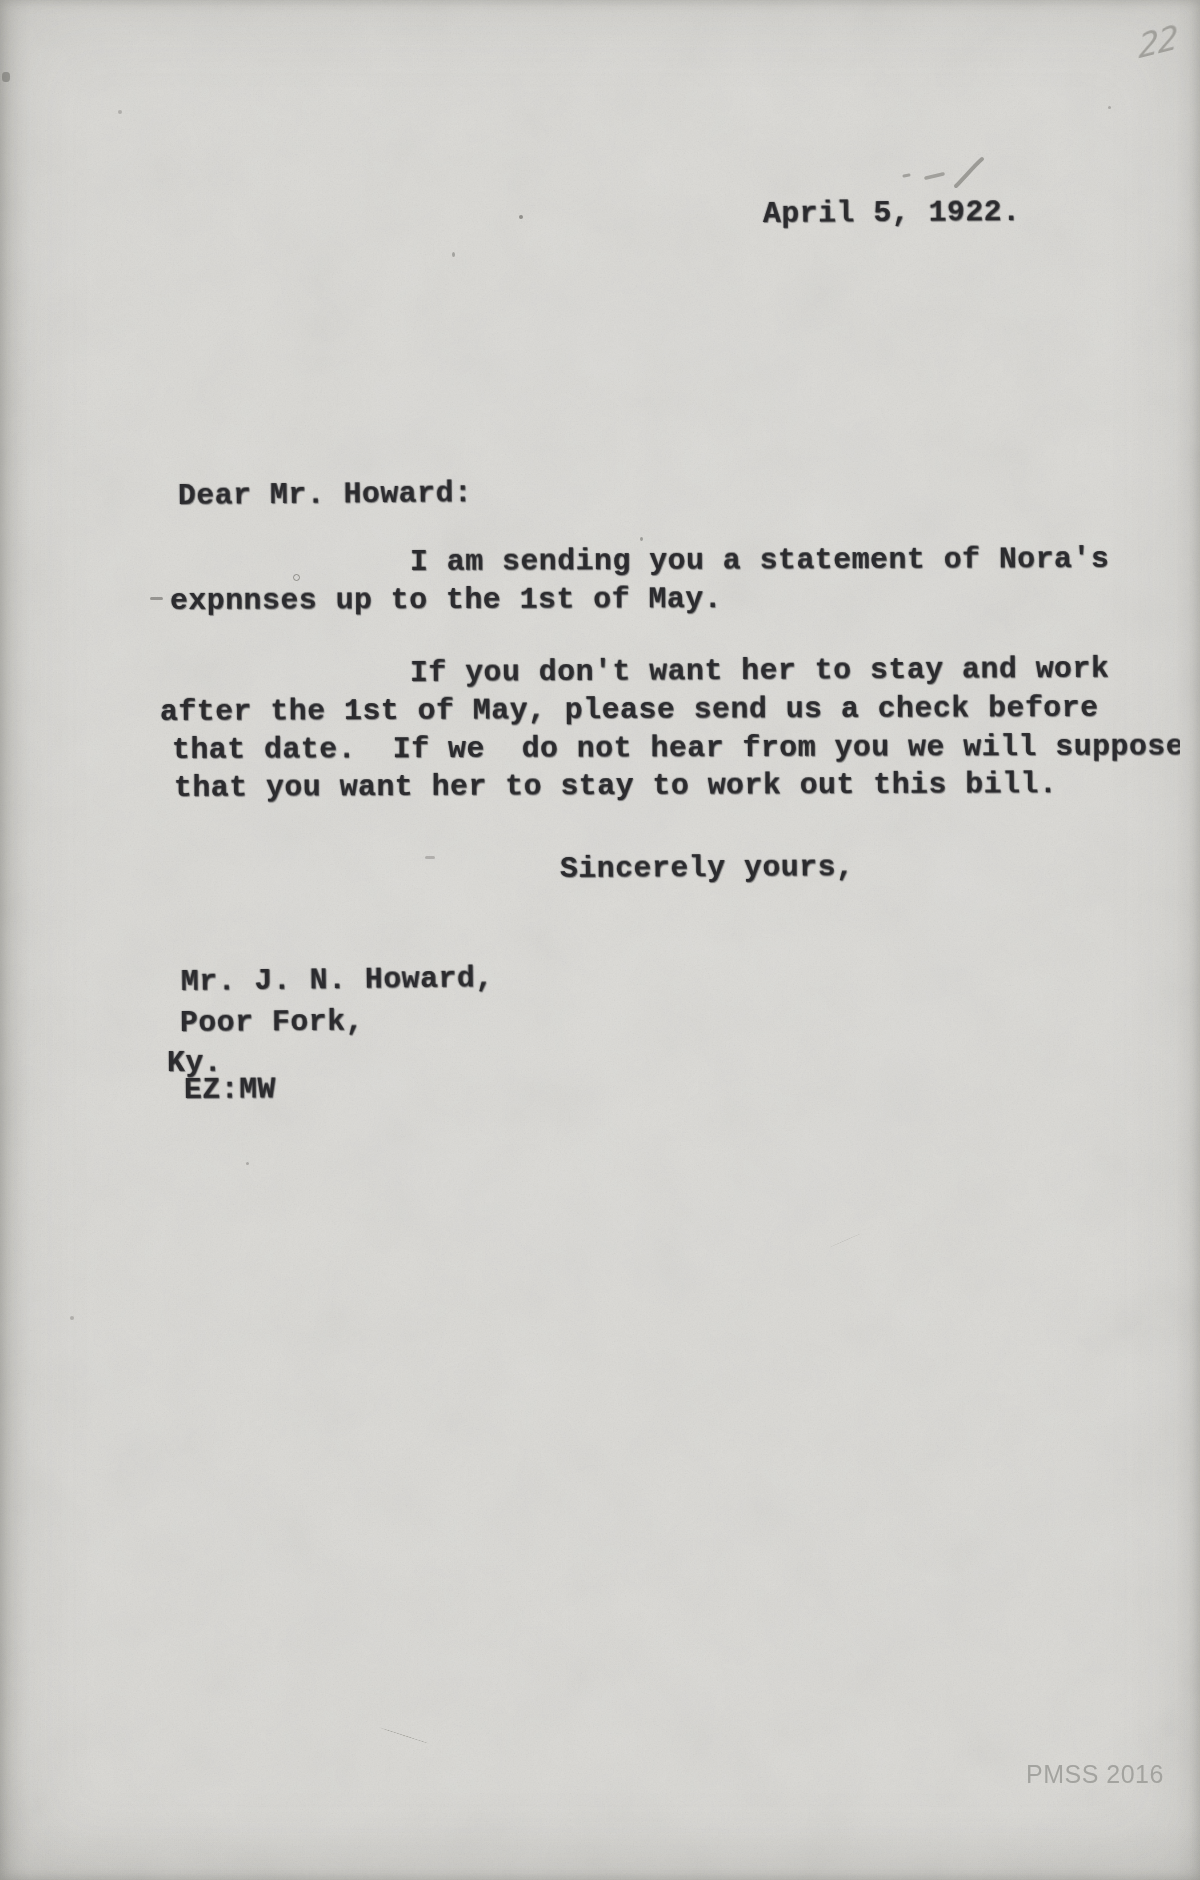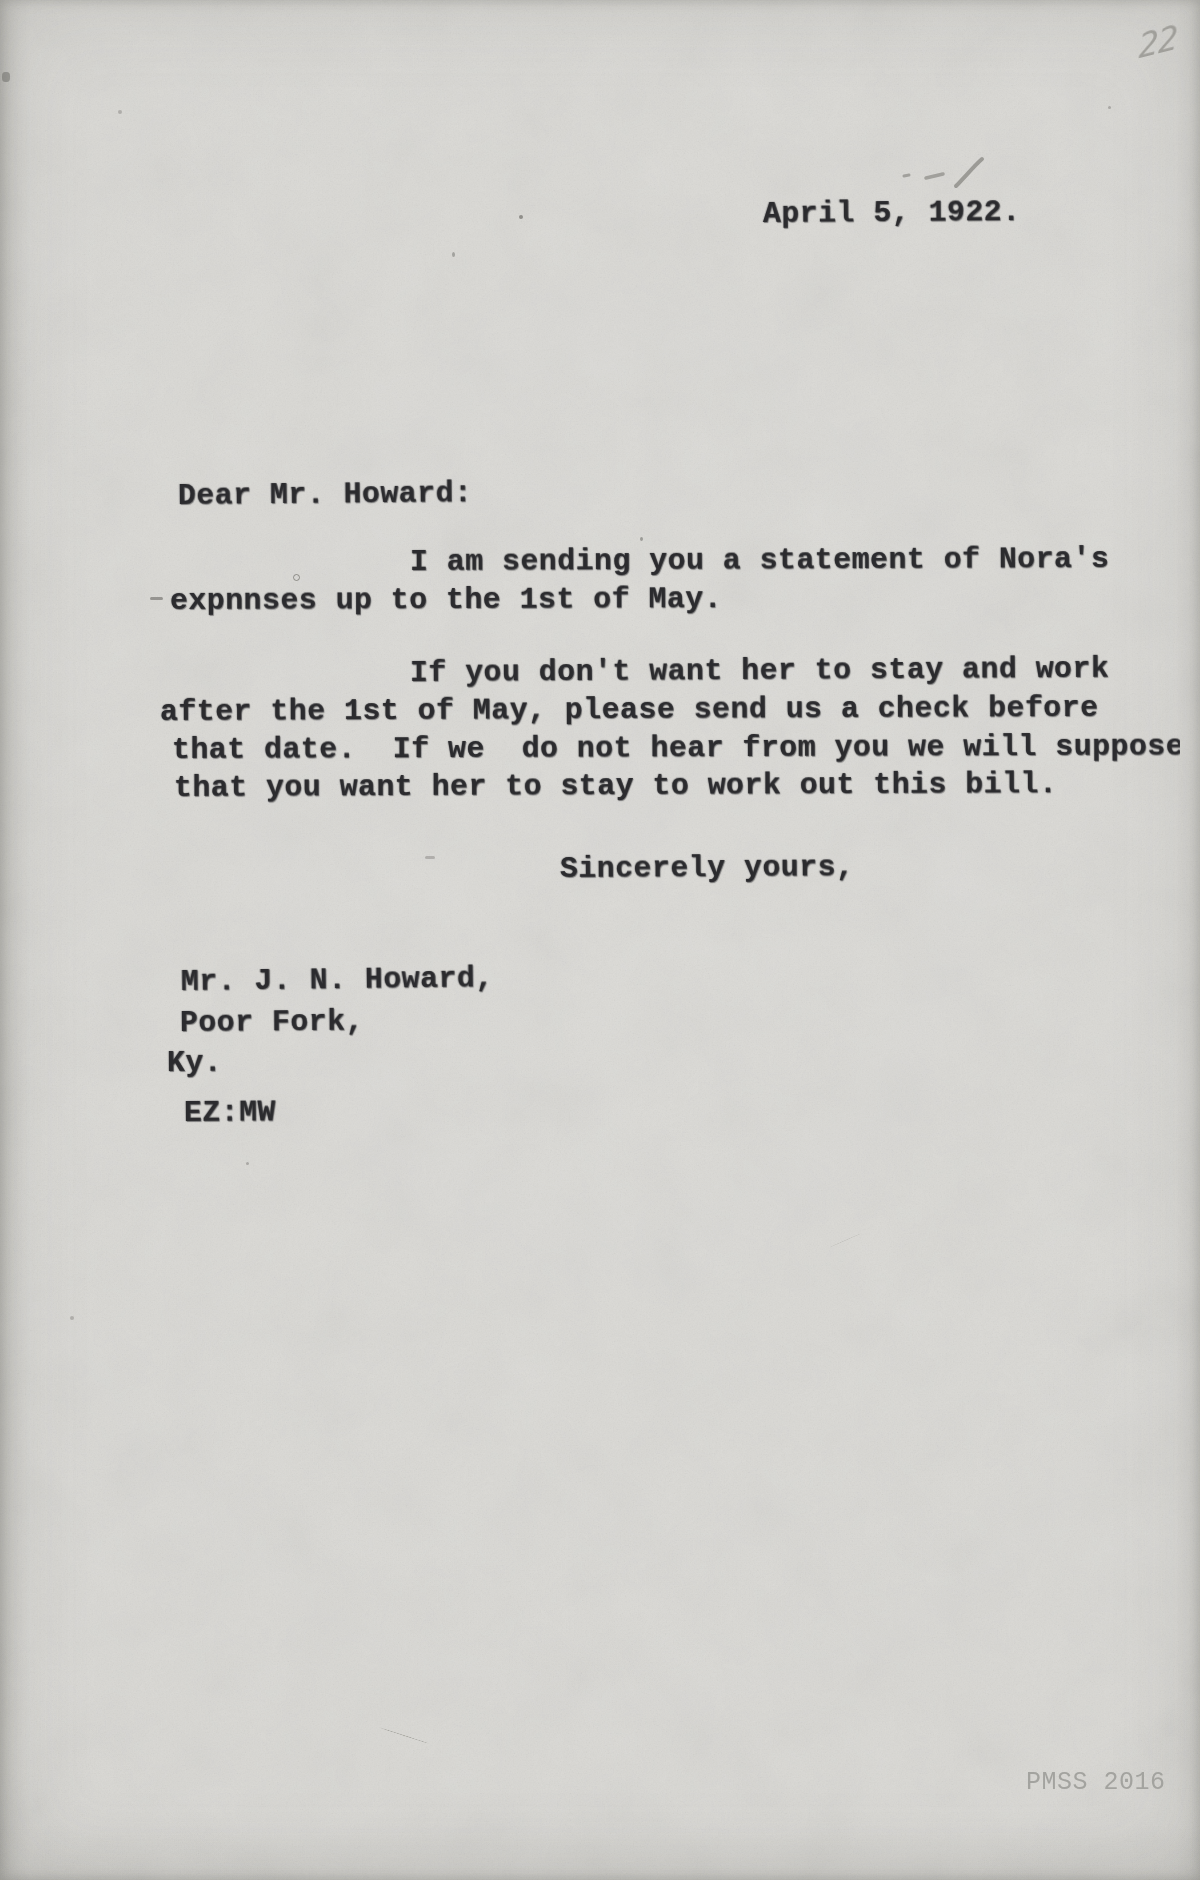--- a/index.html
+++ b/index.html
@@ -36,33 +36,33 @@
   .l-p1l1{left:410px;top:546px;transform:rotate(-.25deg);}
   .l-p1l2{left:170px;top:585px;transform:rotate(-.2deg);}
   .l-p2l1{left:410px;top:657px;transform:rotate(-.35deg);}
   .l-p2l2{left:160px;top:696px;transform:rotate(-.25deg);}
   .l-p2l3{left:172px;top:734px;width:1008px;overflow:hidden;transform:rotate(-.2deg);}
   .l-p2l4{left:174px;top:772px;transform:rotate(-.25deg);}
   .l-closing{left:560px;top:853px;transform:rotate(-.35deg);}
   .l-addr1{left:181px;top:966px;transform:rotate(-.7deg);}
   .l-addr2{left:180px;top:1007px;transform:rotate(-.45deg);}
   .l-addr3{left:167px;top:1047px;transform:rotate(-.3deg);}
-  .l-initials{left:184px;top:1097px;transform:rotate(-.4deg);}
+  .l-initials{left:184px;top:1074px;transform:rotate(-.4deg);}
   .pencil-number{
     position:absolute;z-index:3;left:1138px;top:22px;
     font-family:"DejaVu Sans",sans-serif;font-style:italic;font-weight:400;
     font-size:33px;color:#95948f;letter-spacing:-1px;
     transform:rotate(-14deg) skewX(-14deg);opacity:.8;
     filter:blur(.3px);
   }
   .watermark{
     position:absolute;z-index:3;left:1026px;top:1760px;
-    font-family:Liberation Mono, monospace;
+    font-family:Liberation Sans, sans-serif;
     font-size:25px;letter-spacing:.5px;
-    color:#a1a19d;opacity:.95;margin-top:8px;
+    color:#a1a19d;opacity:.95;
   }
   .pencil-squiggle{position:absolute;z-index:3;left:898px;top:152px;opacity:.65;}
   .speck{position:absolute;z-index:3;background:#55544f;border-radius:50%;opacity:.55;}
   .fiber{position:absolute;z-index:3;border-top:1.5px solid rgba(115,115,108,.55);border-radius:60%;}
 </style>
 </head>
 <body>
 
 <div class="page">
 

